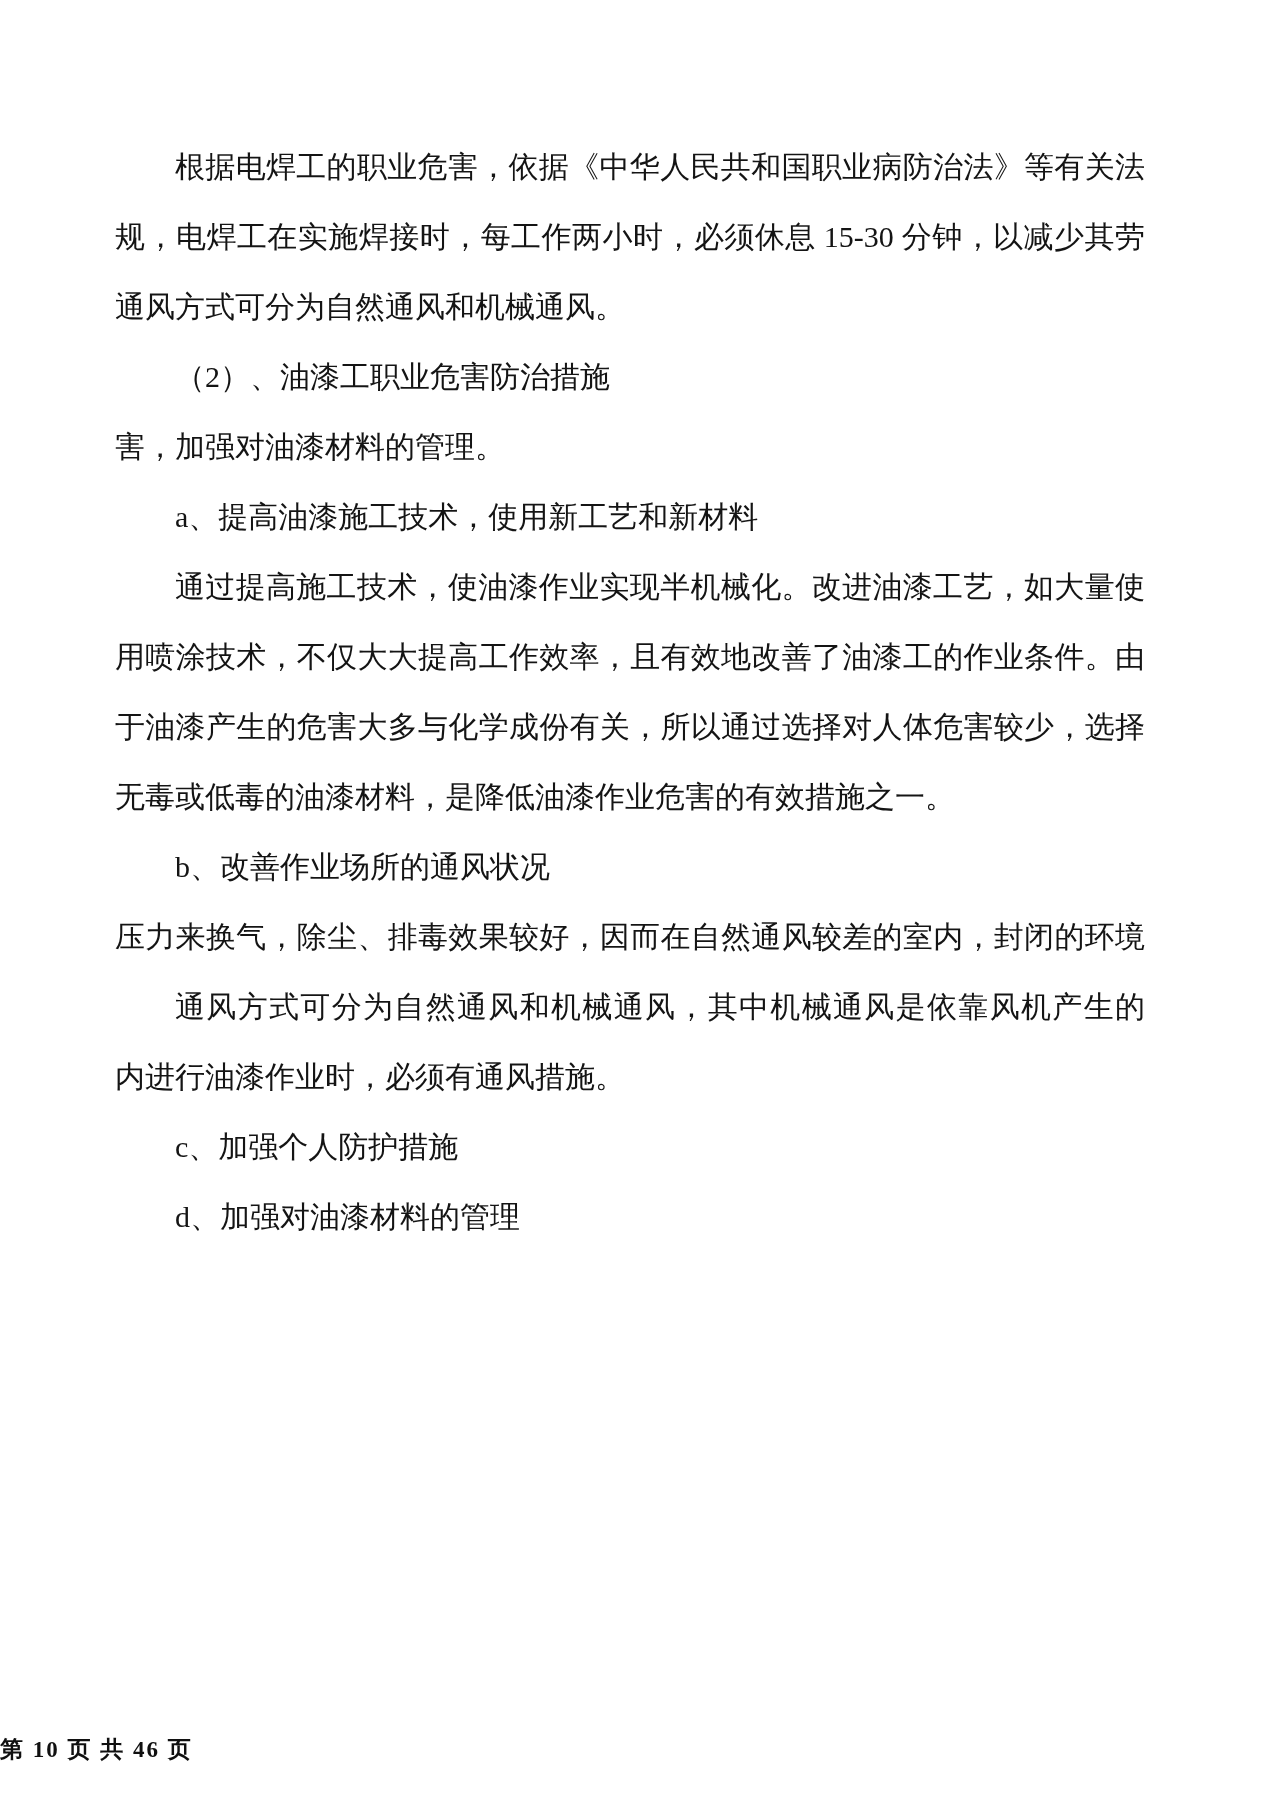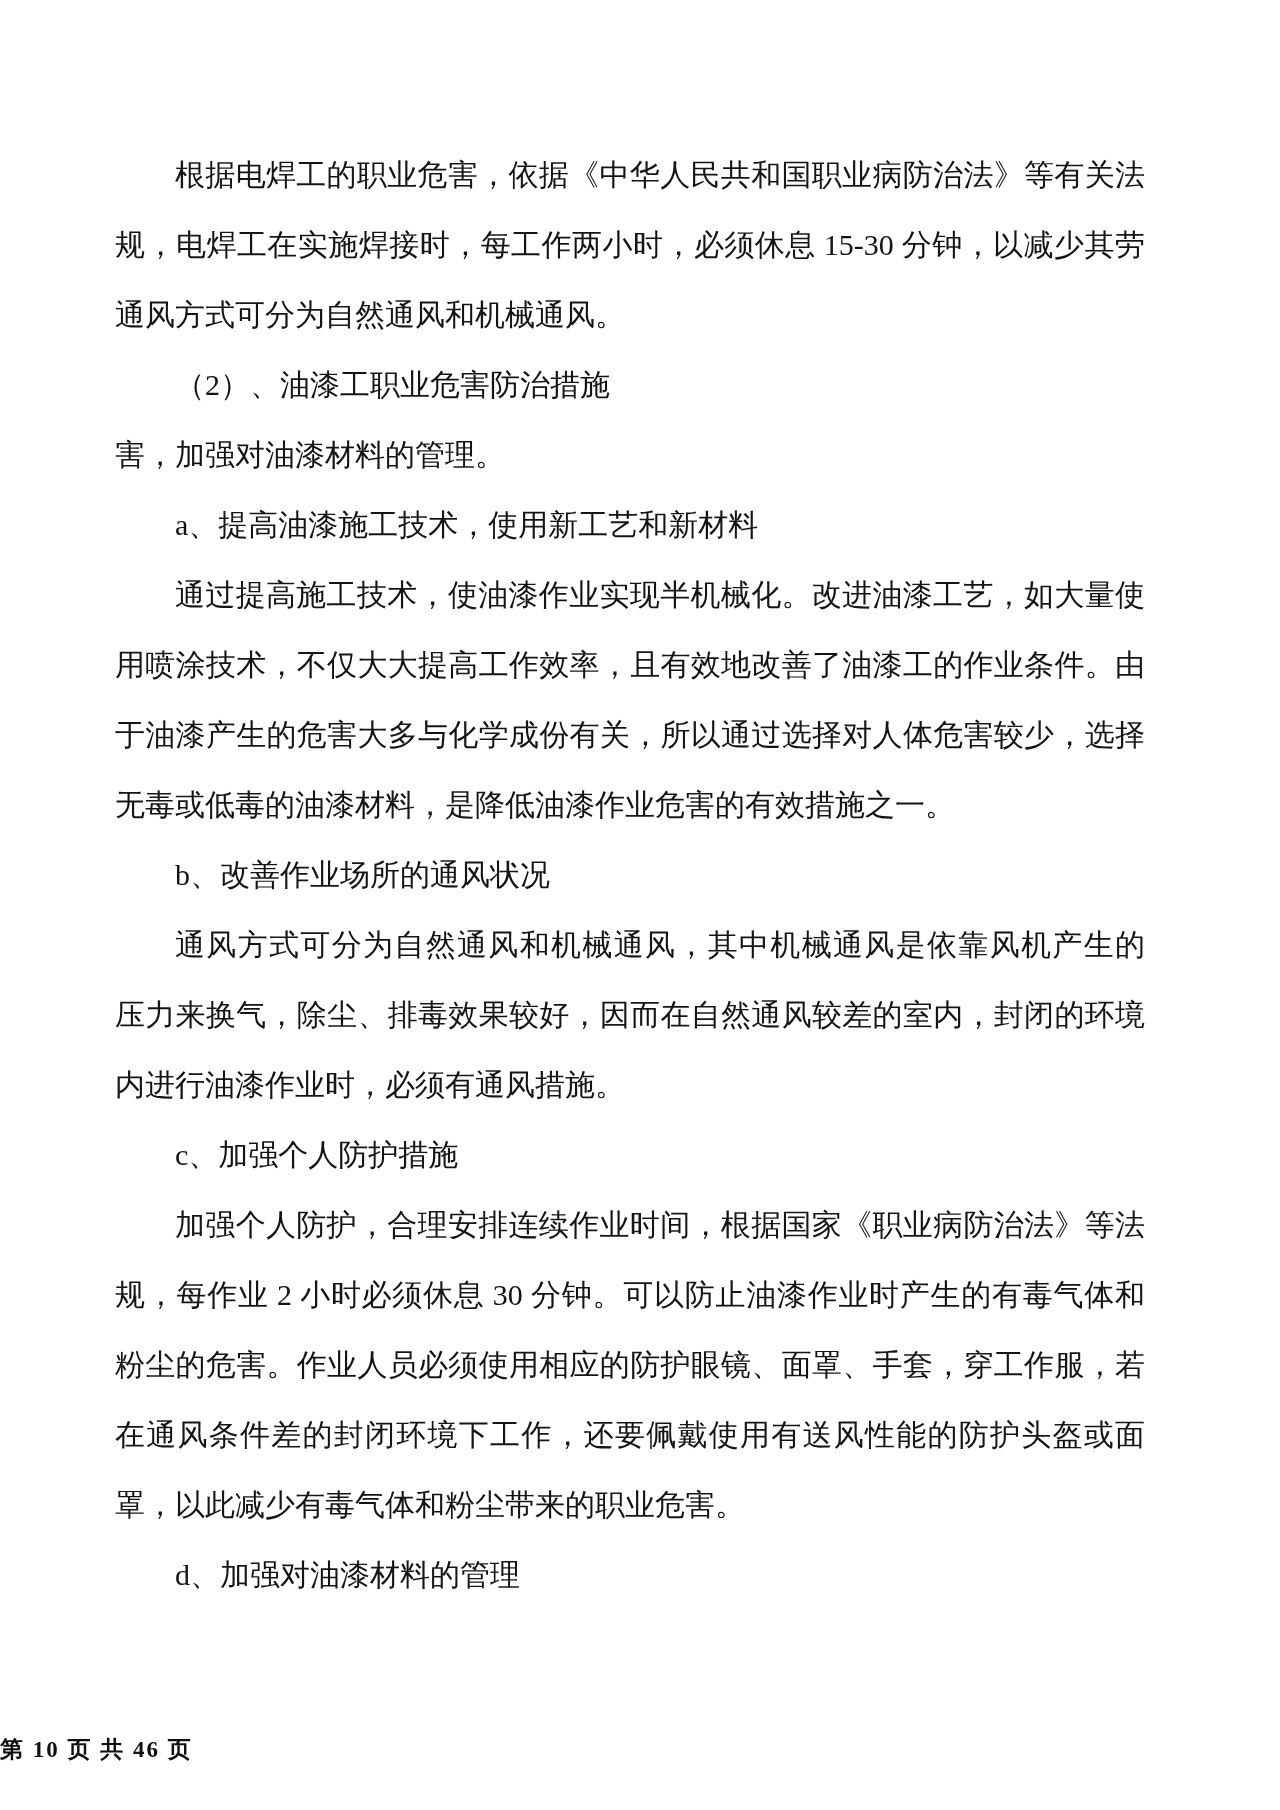--- a/index.html
+++ b/index.html
@@ -7,21 +7,21 @@
     position:relative;
     width:1280px; height:1810px;
     margin:0 auto;
     background:#ffffff;
     color:#141414;
     font-family:"Liberation Serif","DejaVu Serif",serif;
     overflow:hidden;
   }
   .content {
     position:absolute;
-    left:115px; top:140px;
+    left:115px; top:132px;
     width:1030px;
     font-size:30px;
     line-height:70px;
   }
   .para { margin:0; }
   .line {
     text-align:justify;
     text-align-last:left;
     white-space:nowrap;
   }
@@ -71,36 +71,29 @@
       <div class="line fill">用喷涂技术，不仅大大提高工作效率，且有效地改善了油漆工的作业条件。由</div>
       <div class="line fill">于油漆产生的危害大多与化学成份有关，所以通过选择对人体危害较少，选择</div>
       <div class="line">无毒或低毒的油漆材料，是降低油漆作业危害的有效措施之一。</div>
     </div>
 
     <div class="para">
       <div class="line first">b、改善作业场所的通风状况</div>
     </div>
 
     <div class="para">
+      <div class="line fill">压力来换气，除尘、排毒效果较好，因而在自然通风较差的室内，封闭的环境</div>
       <div class="line first fill">通风方式可分为自然通风和机械通风，其中机械通风是依靠风机产生的</div>
-      <div class="line fill">压力来换气，除尘、排毒效果较好，因而在自然通风较差的室内，封闭的环境</div>
       <div class="line">内进行油漆作业时，必须有通风措施。</div>
     </div>
 
     <div class="para">
       <div class="line first">c、加强个人防护措施</div>
     </div>
 
-    <div class="para">
-      <div class="line first fill">加强个人防护，合理安排连续作业时间，根据国家《职业病防治法》等法</div>
-      <div class="line fill">规，每作业 2 小时必须休息 30 分钟。可以防止油漆作业时产生的有毒气体和</div>
-      <div class="line fill">粉尘的危害。作业人员必须使用相应的防护眼镜、面罩、手套，穿工作服，若</div>
-      <div class="line fill">在通风条件差的封闭环境下工作，还要佩戴使用有送风性能的防护头盔或面</div>
-      <div class="line">罩，以此减少有毒气体和粉尘带来的职业危害。</div>
-    </div>
 
     <div class="para">
       <div class="line first">d、加强对油漆材料的管理</div>
     </div>
 
   </div>
 
   <div class="footer">第 10 页 共 46 页</div>
 </div>
 

